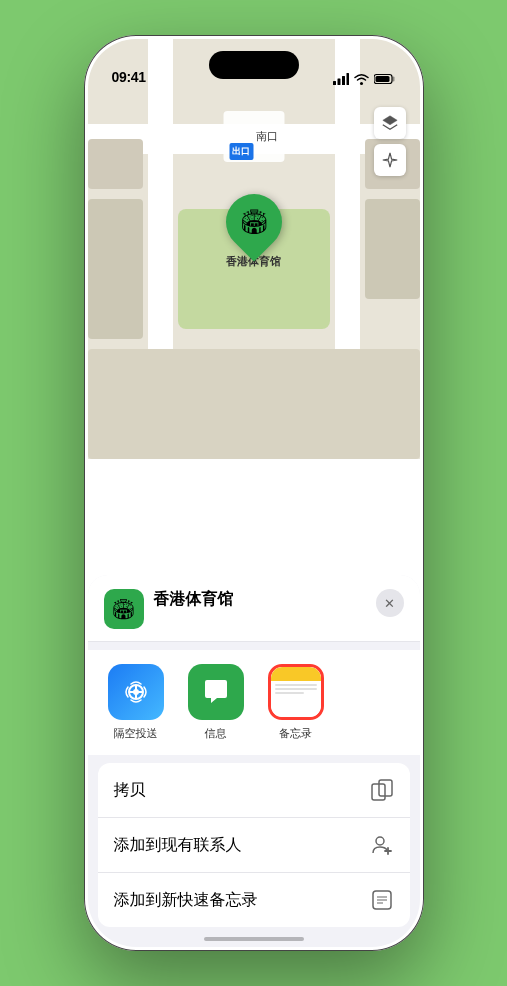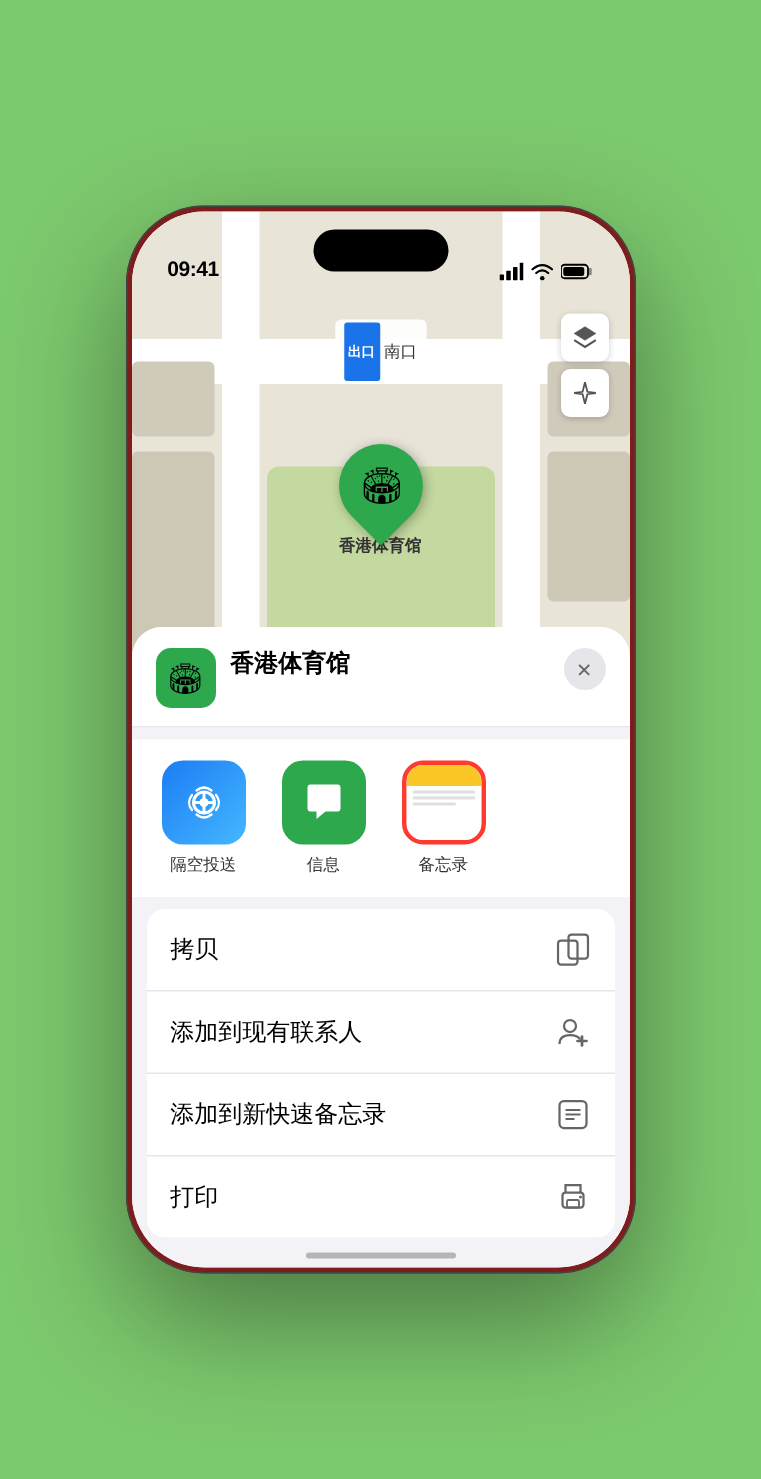--- a/index.html
+++ b/index.html
@@ -8,22 +8,22 @@
       background: #7dc96e;
       display: flex;
       justify-content: center;
       align-items: center;
       min-height: 100vh;
       font-family: -apple-system, 'PingFang SC', sans-serif;
     }
 
     .phone-frame {
       width: 340px;
-      height: 712px;
-      background: #7f1d1d;
+      height: 916px;
+      background: #ffffff;
       border-radius: 52px;
       position: relative;
       box-shadow: 0 30px 80px rgba(0,0,0,0.4), inset 0 0 0 1px #444;
       overflow: hidden;
     }
 
     .phone-inner {
       position: absolute;
       top: 4px; left: 4px; right: 4px; bottom: 4px;
       background: #fff;
@@ -153,23 +153,24 @@
       border-radius: 4px;
       padding: 2px 6px;
       font-size: 11px;
       color: #333;
     }
 
     .map-label-blue {
       background: #1a73e8;
       color: #fff;
       border-radius: 2px;
-      padding: 13px 3px;
+      padding: 2px 3px;
       font-size: 9px;
       font-weight: 700;
+      margin-top: 30px;
     }
 
     
     .map-controls {
       position: absolute;
       top: 68px;
       right: 14px;
       display: flex;
       flex-direction: column;
       gap: 1px;
@@ -532,31 +533,20 @@
           <div class="action-icon">
             <svg width="22" height="22" viewBox="0 0 22 22">
               <rect x="2" y="2" width="18" height="18" rx="3" fill="none" stroke="#666" stroke-width="1.5"></rect>
               <line x1="6" y1="8" x2="16" y2="8" stroke="#666" stroke-width="1.2"></line>
               <line x1="6" y1="11" x2="16" y2="11" stroke="#666" stroke-width="1.2"></line>
               <line x1="6" y1="14" x2="12" y2="14" stroke="#666" stroke-width="1.2"></line>
             </svg>
           </div>
         </div>
 
-        <div class="action-item" style="border-bottom:none;">
-          <span class="action-label">打印</span>
-          <div class="action-icon">
-            <svg width="22" height="22" viewBox="0 0 22 22">
-              <rect x="4" y="8" width="14" height="10" rx="2" fill="none" stroke="#666" stroke-width="1.5"></rect>
-              <path d="M6 8 L6 3 L16 3 L16 8" fill="none" stroke="#666" stroke-width="1.5"></path>
-              <rect x="7" y="13" width="8" height="5" rx="1" fill="none" stroke="#666" stroke-width="1.2"></rect>
-              <circle cx="16" cy="11" r="1" fill="#666"></circle>
-            </svg>
-          </div>
-        </div>
 
       </div>
 
     </div>
 
     <div class="home-indicator"></div>
   </div>
 </div>
 
 </body></html>

